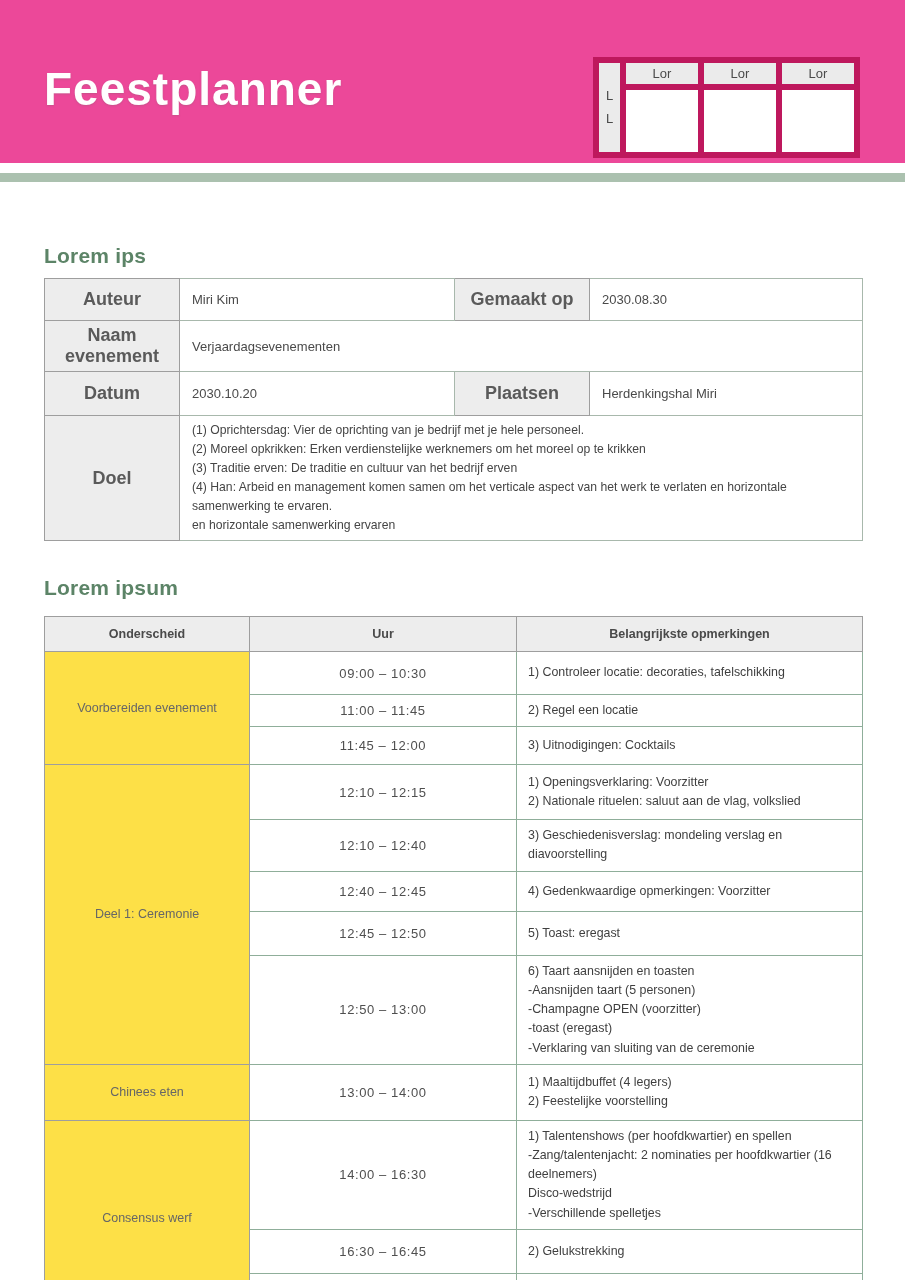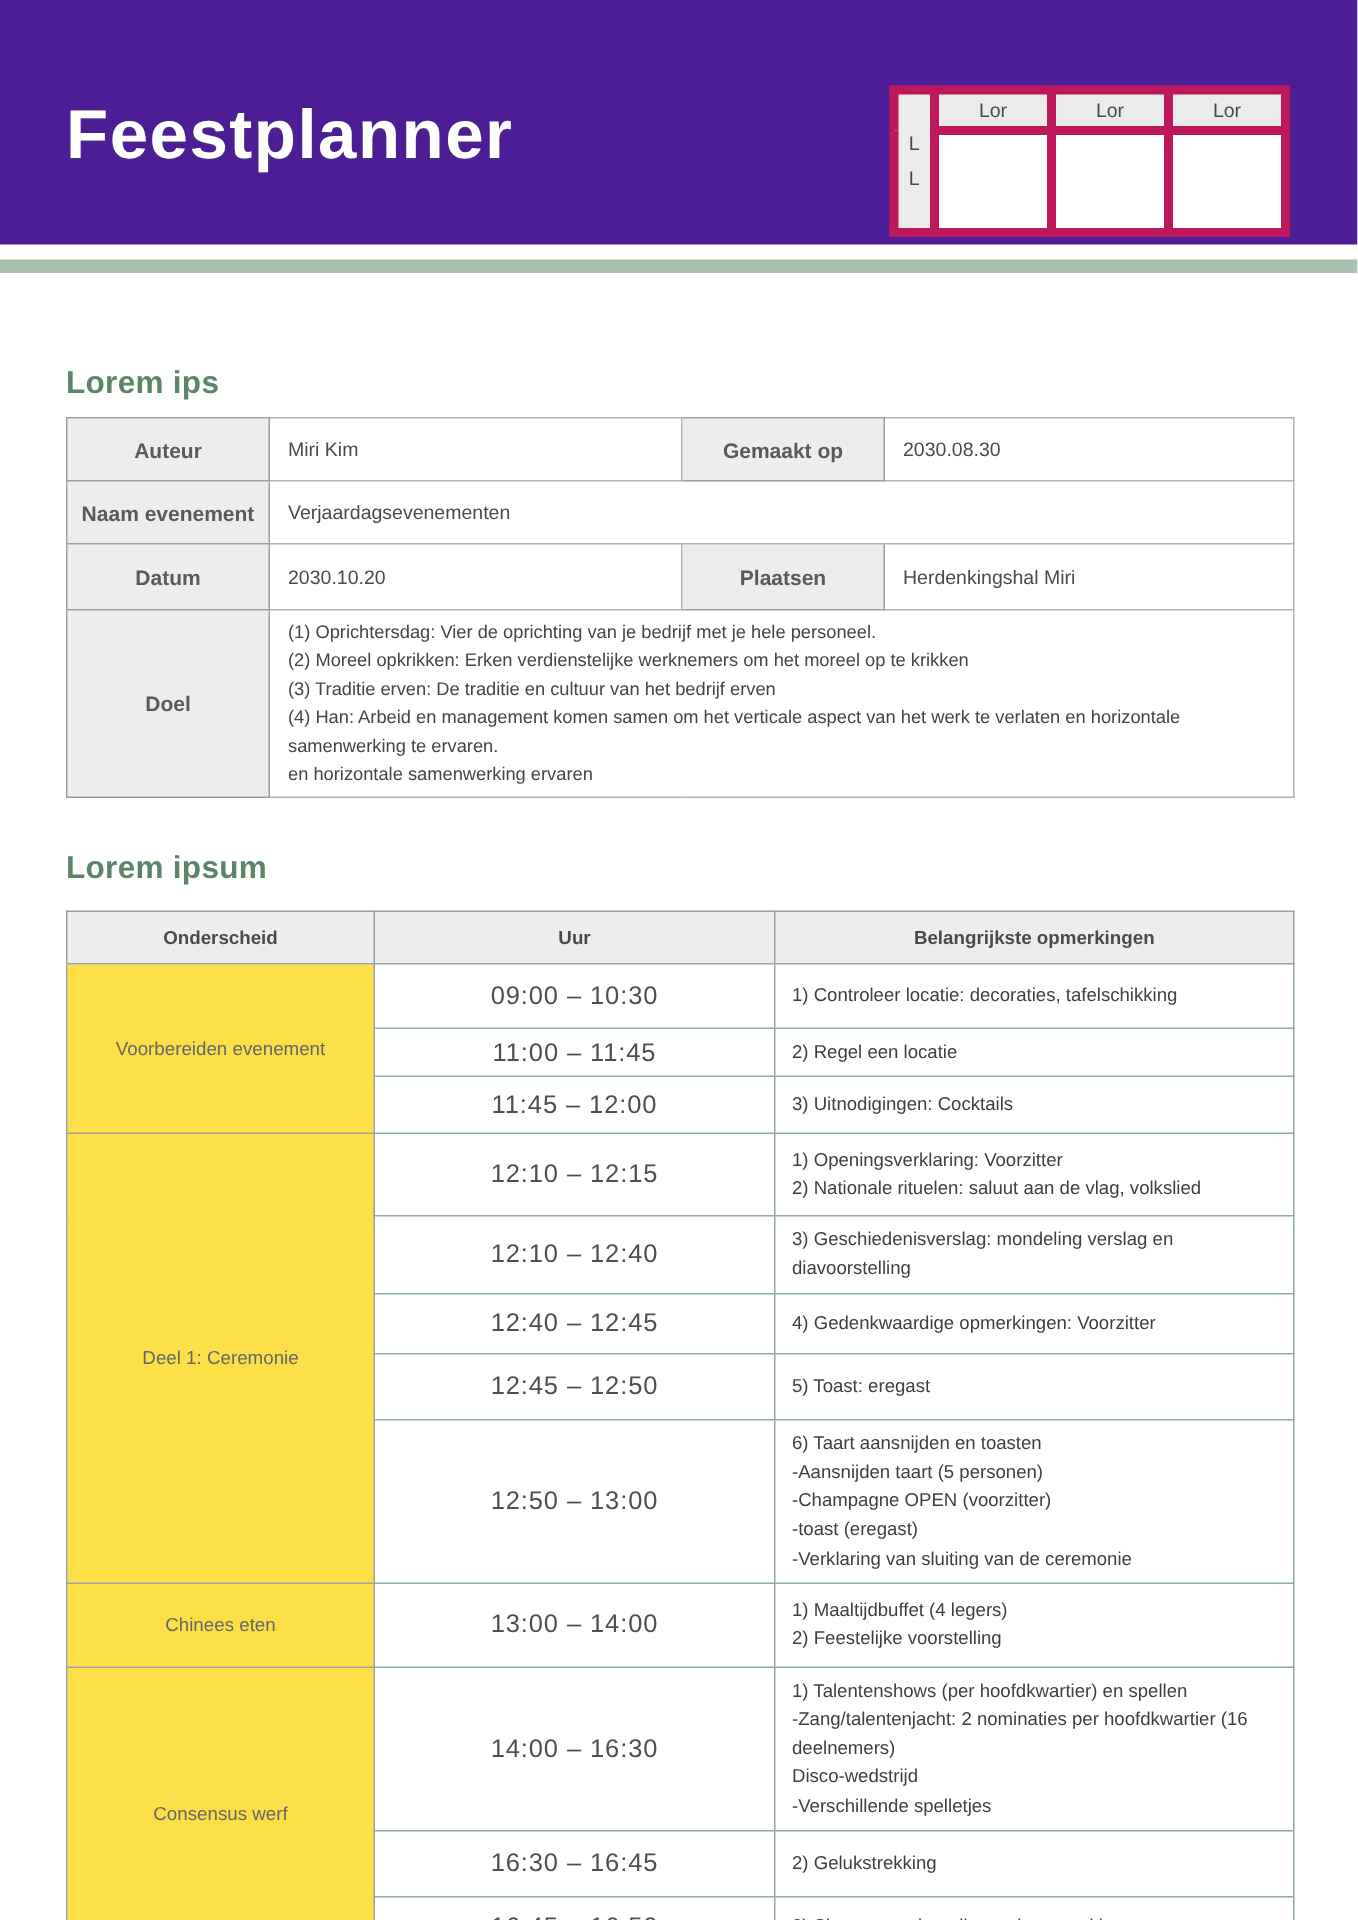--- a/index.html
+++ b/index.html
@@ -3,21 +3,21 @@
 <meta charset="utf-8">
 <style>
   html,body { margin:0; padding:0; }
   body {
     width:905px; height:1280px; overflow:hidden;
     background:#ffffff;
     font-family:"Liberation Sans", sans-serif;
     -webkit-font-smoothing:antialiased;
   }
   
-  .header-band { position:relative; height:163px; background:#4c1d95; }
+  .header-band { position:relative; height:163px; background:#ec4899; }
   .doc-title {
     position:absolute; left:44px; top:62px; margin:0;
     font-size:46px; font-weight:bold; color:#ffffff; letter-spacing:1px;
     text-shadow:0 1px 2px rgba(90,110,95,0.25);
   }
   .mini-table { position:absolute; top:57px; right:45px; border-collapse:collapse; }
   .mini-table td, .mini-table th { border:6px solid #be185d; padding:0; }
   .mini-side {
     width:21px; background:#ebebeb; text-align:center;
     font-size:13px; color:#4a4a4a; white-space:pre-line; line-height:1.7;
@@ -38,36 +38,36 @@
   #section1-heading { margin-top:62px; margin-bottom:10px; }
   #section2-heading { margin-top:35px; margin-bottom:16px; }
   table.doc { border-collapse:collapse; width:818px; table-layout:fixed; }
   
   .t1 td {
     border:1px solid #a8b8ac; background:#ffffff;
     font-size:13px; color:#4a4a4a; padding:4px 12px; vertical-align:middle;
   }
   .t1 td.lbl {
     background:#ededed; border-color:#9e9e9e; text-align:center;
-    font-weight:bold; font-size:14px; color:#5a5a5a; padding:4px 6px;
+    font-weight:bold; font-size:18px; color:#5a5a5a; padding:4px 6px;
   }
   .t1 .multiline { white-space:pre-line; line-height:1.55; font-size:12.2px; color:#454545; }
   
   .t2 { border-bottom:2px solid #6f8f7c; }
   .t2 th {
     background:#ededed; border:1px solid #9e9e9e; height:30px;
     font-size:12.5px; font-weight:bold; color:#4a4a4a; padding:2px 6px;
   }
   .t2 td { border:1px solid #8fae9a; background:#ffffff; vertical-align:middle; }
   .t2 td.grp {
     background:#fde047; border-color:#9e9e9e; text-align:center;
     font-weight:normal; font-size:12.5px; color:#666666; padding:4px 8px;
   }
   .t2 td.time {
-    text-align:center; font-size:17px; color:#4f4f4f; letter-spacing:0.6px;
+    text-align:center; font-size:13px; color:#4f4f4f; letter-spacing:0.6px;
   }
   .t2 td.notes {
     font-size:12.4px; color:#3f3f3f; padding:6px 11px;
     white-space:pre-line; line-height:1.55;
   }
 </style>
 </head>
 <body>
 
 <div class="header-band">

